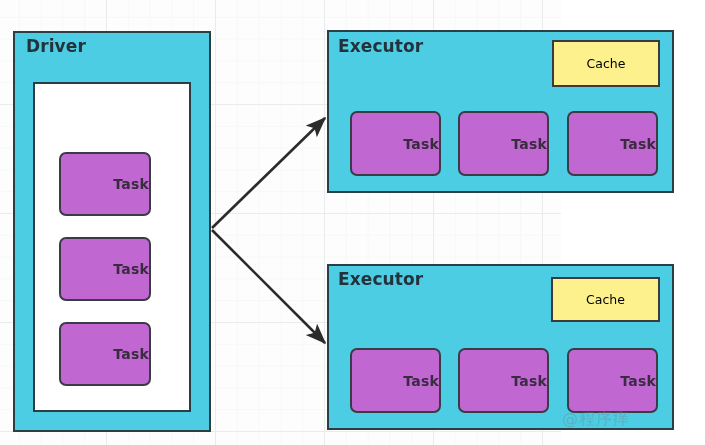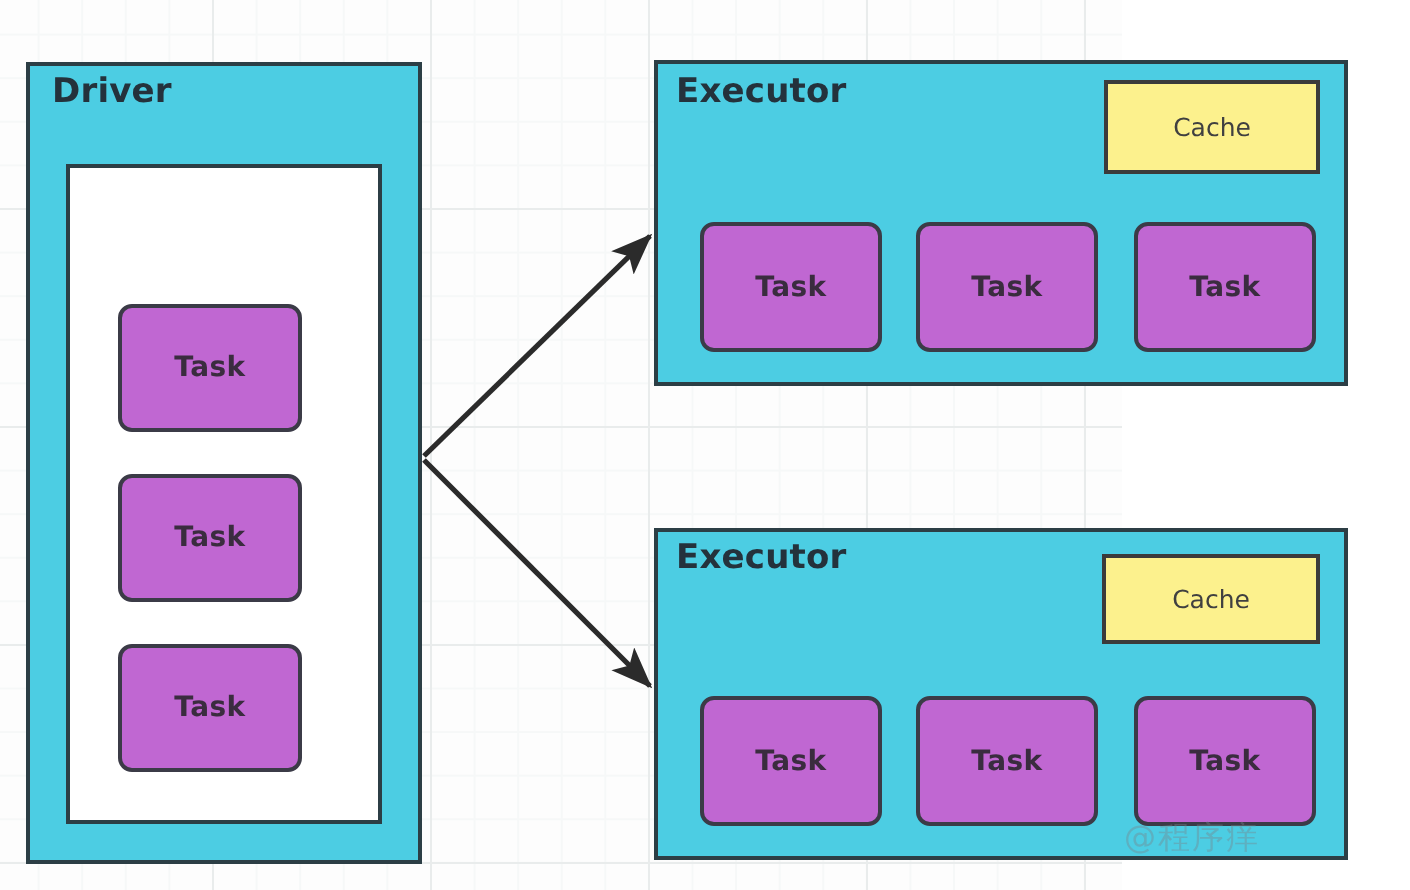--- a/index.html
+++ b/index.html
@@ -43,21 +43,21 @@
   .white-box {
     background: #ffffff;
     border: 2px solid #2c3e45;
   }
   .task-box {
     background: #c067d2;
     border: 2px solid #3b3b47;
     border-radius: 7px;
     display: flex;
     align-items: center;
-    justify-content: center;
+    justify-content: flex-end;
   }
   .cache-box {
     background: #fcf18d;
     border: 2px solid #3b3b3b;
     display: flex;
     align-items: center;
     justify-content: center;
   }
 
   
@@ -78,21 +78,21 @@
   }
   .task-label {
     font-size: 14px;
     font-weight: bold;
     color: #3a2c3f;
     letter-spacing: 0.2px;
   }
   .cache-label {
     font-size: 12.5px;
     font-weight: normal;
-    color: #404040;
+    color: #000000;
   }
 
   
   #arrows {
     position: absolute;
     left: 0;
     top: 0;
     width: 705px;
     height: 445px;
     pointer-events: none;

